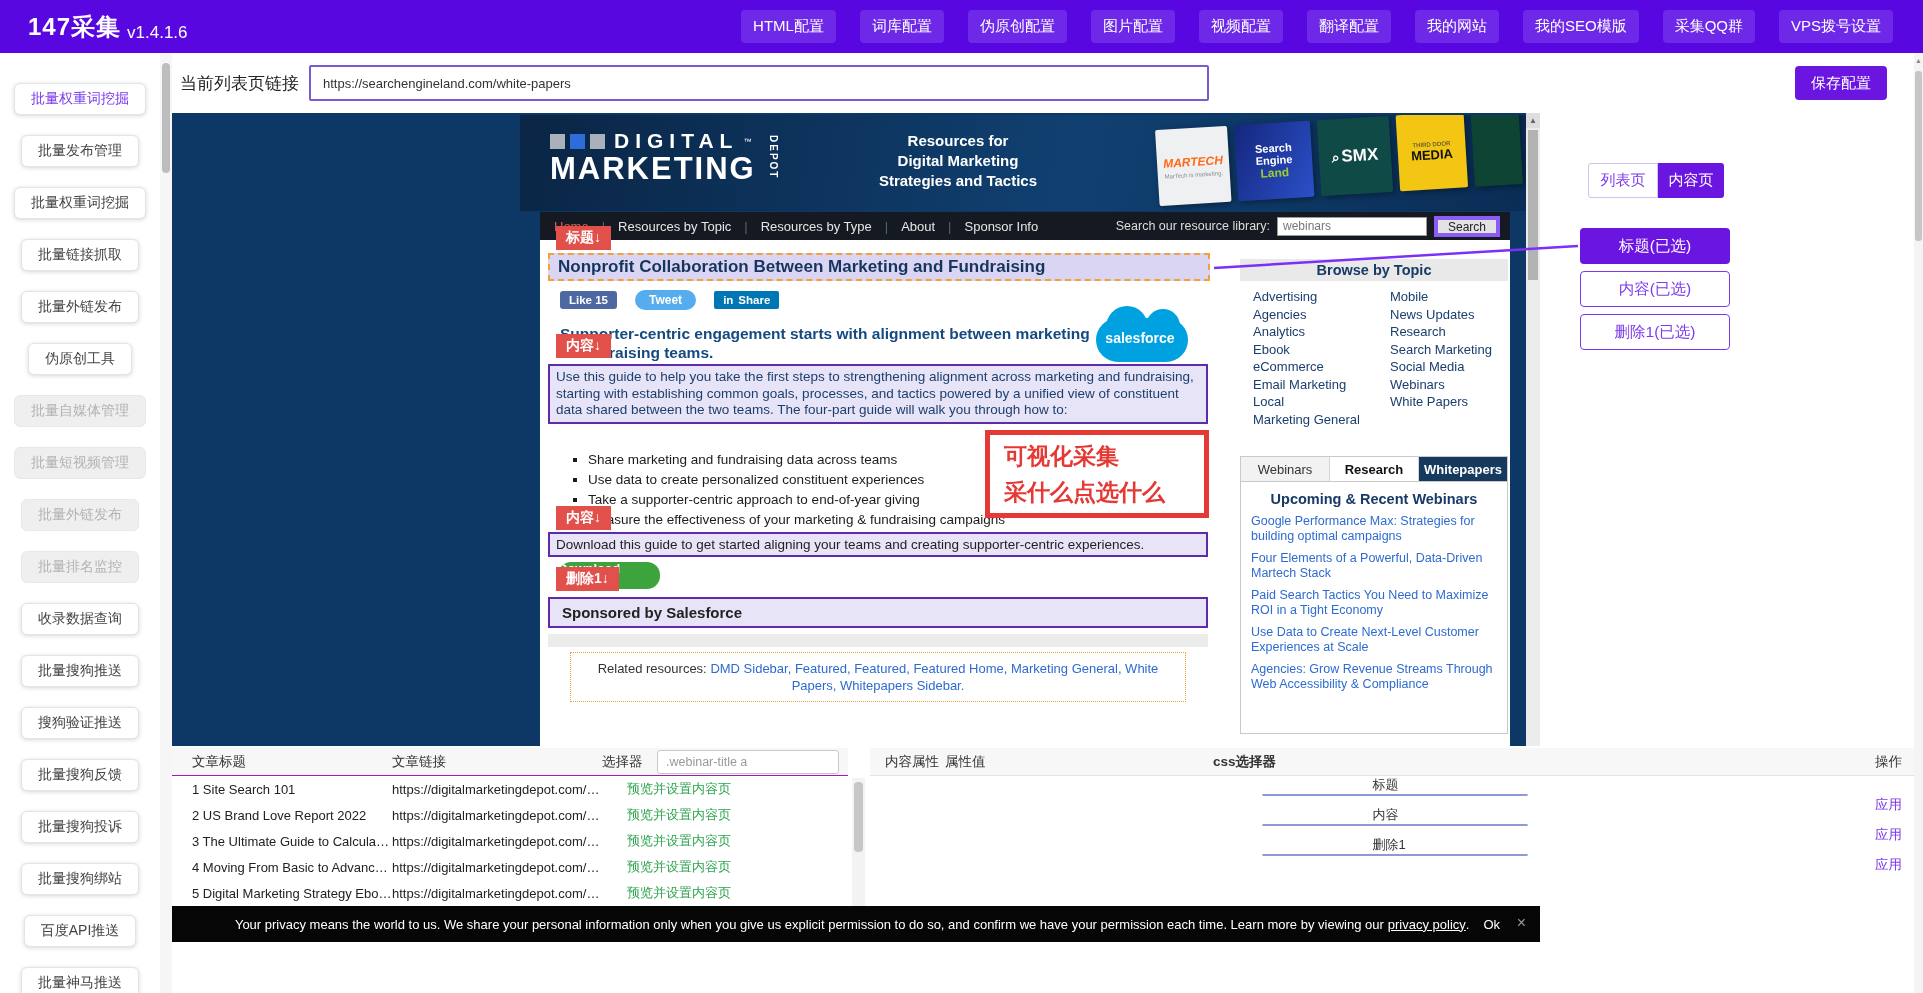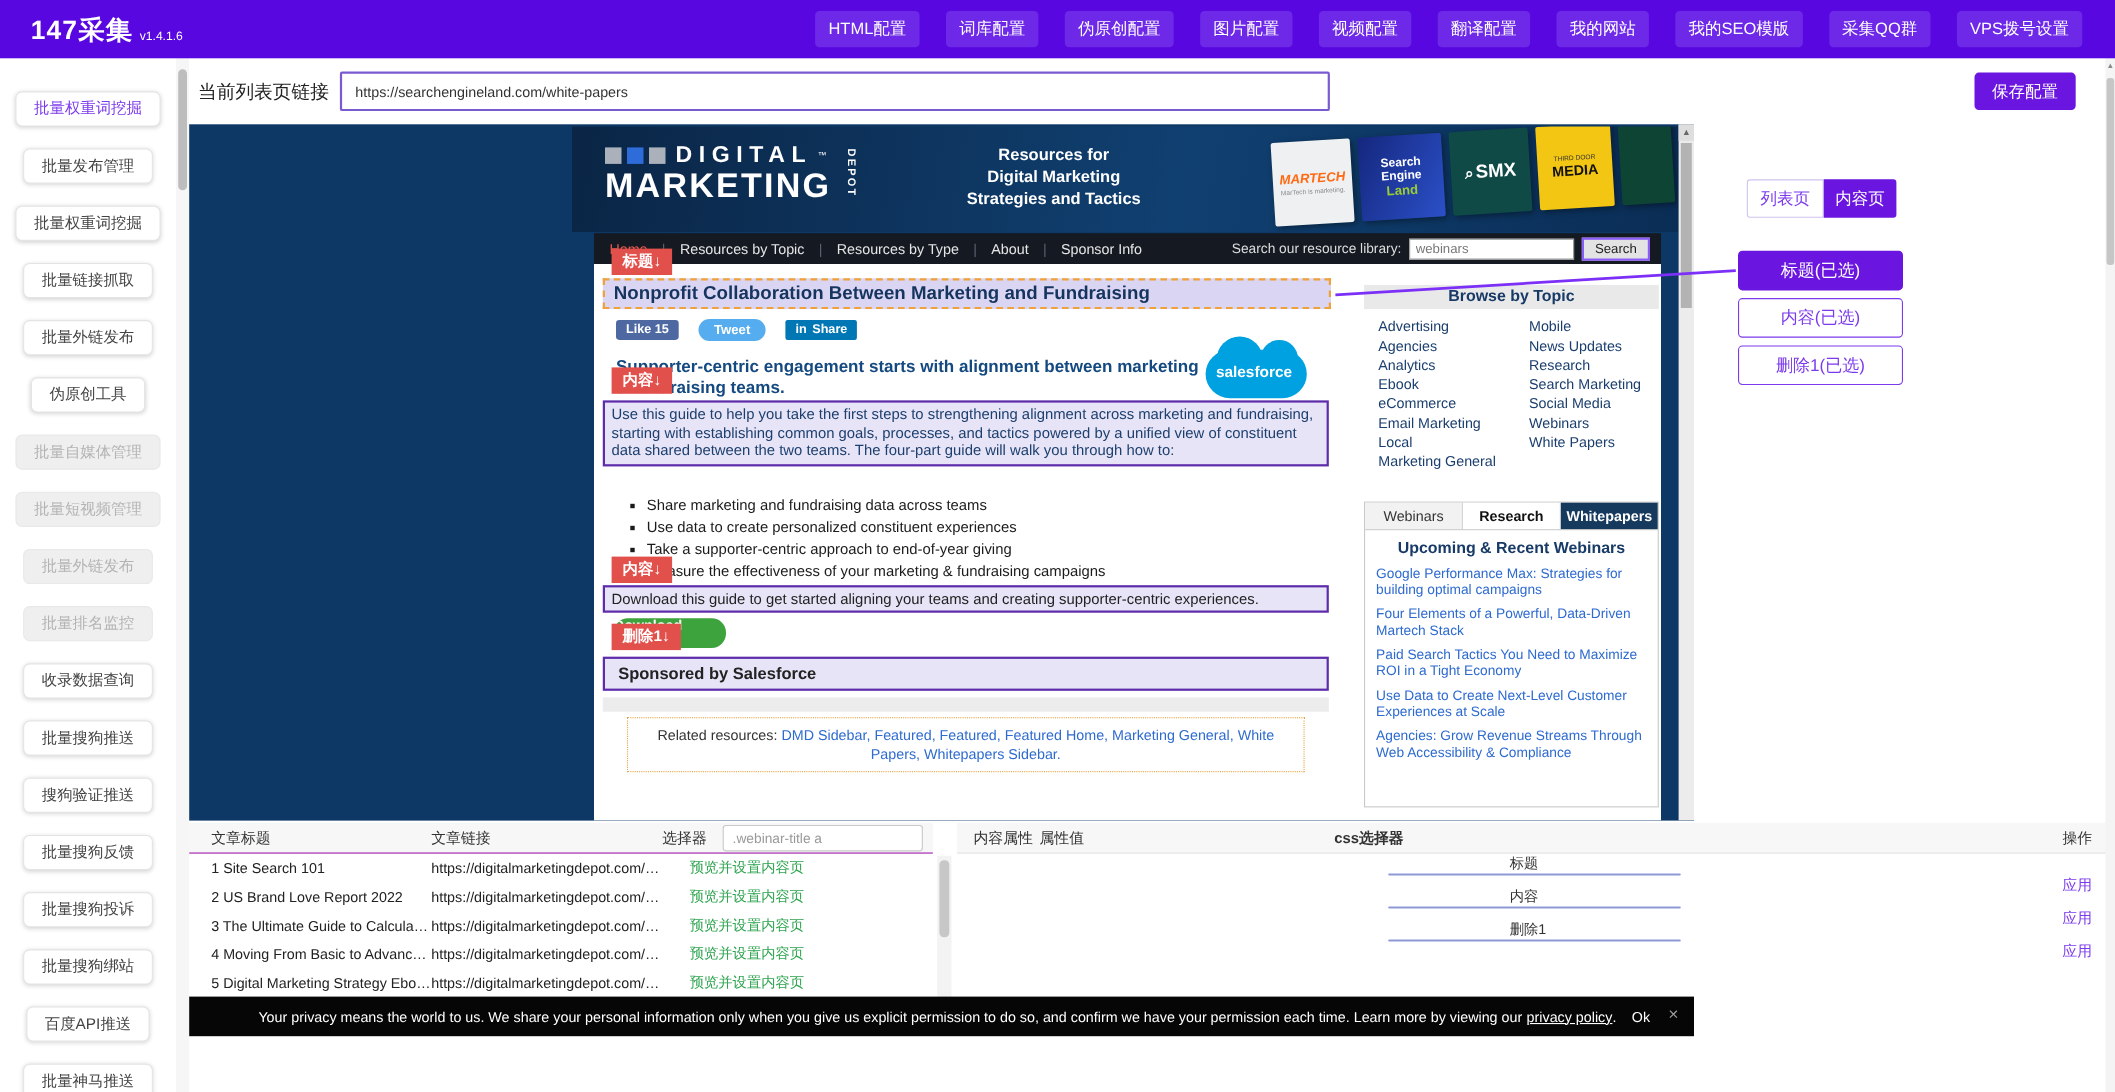--- a/index.html
+++ b/index.html
@@ -2,21 +2,21 @@
 <html><head>
 <meta charset="utf-8">
 <style>
   * { box-sizing: border-box; }
   body { margin:0; font-family:"Liberation Sans",sans-serif; background:#fff; }
   #root { position:relative; width:1923px; height:993px; background:#fff; overflow:hidden; }
 
   
   .hd { position:absolute; left:0; top:0; width:1923px; height:53px; background:#5807e0; display:flex; align-items:center; color:#fff; z-index:20; }
   .brand { font-size:24px; font-weight:bold; margin-left:28px; letter-spacing:1px; }
-  .ver { font-size:11px; margin-left:6px; margin-top:12px; }
+  .ver { font-size:17px; margin-left:6px; margin-top:12px; }
   .hd-nav { margin-left:auto; margin-right:30px; display:flex; gap:24px; }
   .pill { background:#6d28e8; border-radius:4px; padding:7px 12px; font-size:15px; cursor:pointer; white-space:nowrap; }
 
   
   .sb { position:absolute; left:0; top:53px; width:160px; height:940px; display:flex; flex-direction:column; align-items:center; padding-top:30px; gap:20px; overflow:hidden; background:#fff; }
   .sb-btn { height:32px; min-height:32px; padding:0 16px; background:#fff; border:1px solid #e4e4e4; border-radius:6px; box-shadow:0 1px 4px rgba(0,0,0,.16); font-size:14px; color:#444; display:flex; align-items:center; white-space:nowrap; cursor:pointer; }
   .sb-btn.on { color:#7c3aed; }
   .sb-btn.dim { background:#efefef; color:#b3b3b3; box-shadow:none; border-color:#e8e8e8; }
   .vscroll { position:absolute; left:160px; top:53px; width:12px; height:940px; background:#f6f6f6; }
   .vthumb { position:absolute; left:2px; top:10px; width:8px; height:110px; background:#bdbdbd; border-radius:4px; }
@@ -54,21 +54,21 @@
   .tl-media .sub { color:#333; font-size:6px; }
   .tl-dark { width:48px; background:#0e4434; }
 
   .snav { position:absolute; left:368px; top:99px; width:970px; height:28px; background:#141922; display:flex; align-items:center; font-size:13px; color:#e6e6e6; padding-left:14px; }
   .ni { white-space:nowrap; cursor:pointer; }
   .ni + .ni::before { content:"|"; color:#5a6170; margin:0 13px; }
   .ni.hot { color:#e05a4e; }
   .snav-right { margin-left:auto; display:flex; align-items:center; gap:7px; margin-right:10px; }
   .sn-label { font-size:12.5px; color:#ddd; white-space:nowrap; }
   .sn-in { width:150px; height:19px; font-size:12px; color:#777; border:1px solid #999; background:#fff; padding:0 5px; outline:none; }
-  .sn-btn { height:21px; font-size:12px; background:#e3e3e3; border:2px solid #8b5cf6; color:#222; padding:0 10px; cursor:pointer; }
+  .sn-btn { height:21px; font-size:12px; background:#e3e3e3; border:4px solid #8b5cf6; color:#222; padding:0 10px; cursor:pointer; }
 
   .page { position:absolute; left:368px; top:127px; width:970px; height:506px; background:#fff; }
 
   .tag { position:absolute; background:#e2504c; color:#fff; font-size:14px; font-weight:bold; padding:3px 10px; z-index:6; white-space:nowrap; }
   #tag-title { left:16px; top:-14px; }
   #tag-c1 { left:16px; top:94px; }
   #tag-c2 { left:16px; top:266px; }
   #tag-del { left:16px; top:327px; }
 
   .title-box { position:absolute; left:8px; top:13px; width:662px; height:28px; background:#dad5f2; border:2px dashed #f0a13a; display:flex; align-items:center; padding-left:8px; font-size:17px; font-weight:bold; color:#15355f; white-space:nowrap; overflow:hidden; }
@@ -319,20 +319,24 @@
 
       <div class="para">Use this guide to help you take the first steps to strengthening alignment across marketing and fundraising, starting with establishing common goals, processes, and tactics powered by a unified view of constituent data shared between the two teams. The four-part guide will walk you through how to:</div>
 
       <ul class="bullets">
         <li>Share marketing and fundraising data across teams</li>
           <li>Use data to create personalized constituent experiences</li>
           <li>Take a supporter-centric approach to end-of-year giving</li>
           <li>Measure the effectiveness of your marketing &amp; fundraising campaigns</li>
       </ul>
 
+      <div class="callout">
+        <div>可视化采集</div>
+        <div>采什么点选什么</div>
+      </div>
 
       <div class="tag" id="tag-c2">内容↓</div>
       <div class="dlnote">Download this guide to get started aligning your teams and creating supporter-centric experiences.</div>
 
       <div class="dlbtn">Download Now</div>
       <div class="tag" id="tag-del">删除1↓</div>
 
       <div class="sponsor">Sponsored by Salesforce</div>
       <div class="gstrip"></div>
 

